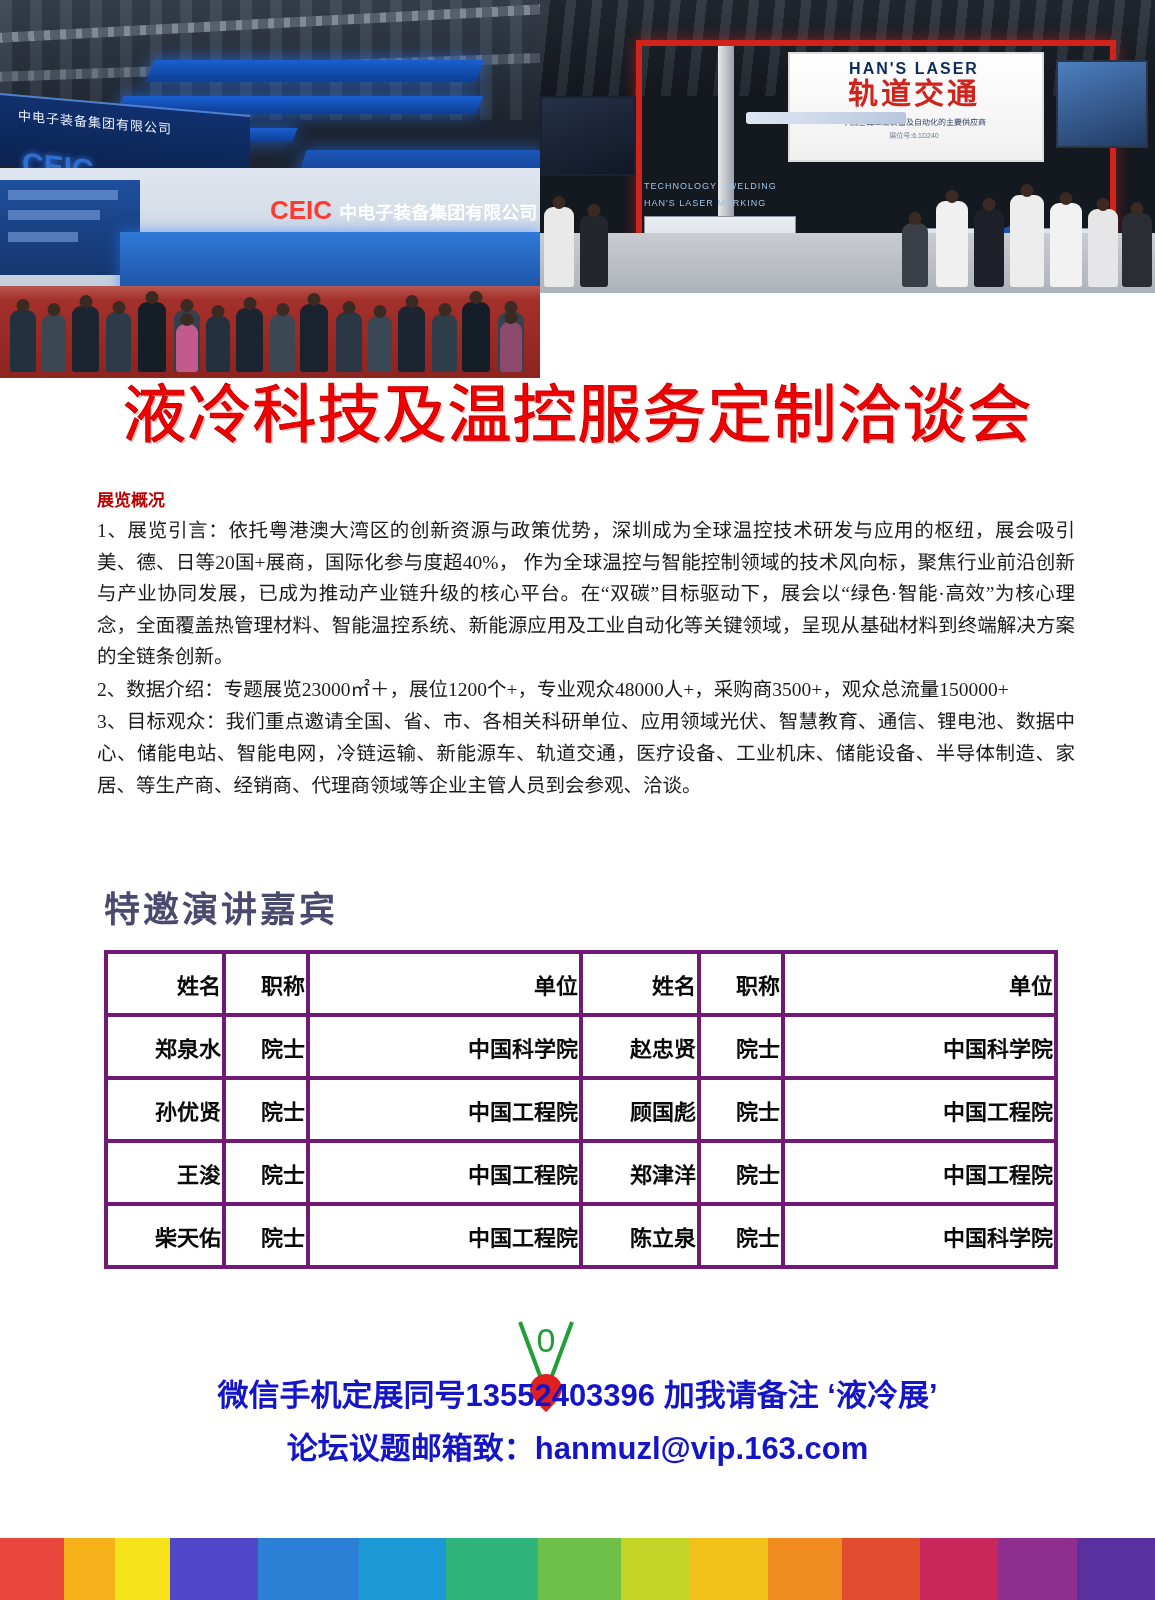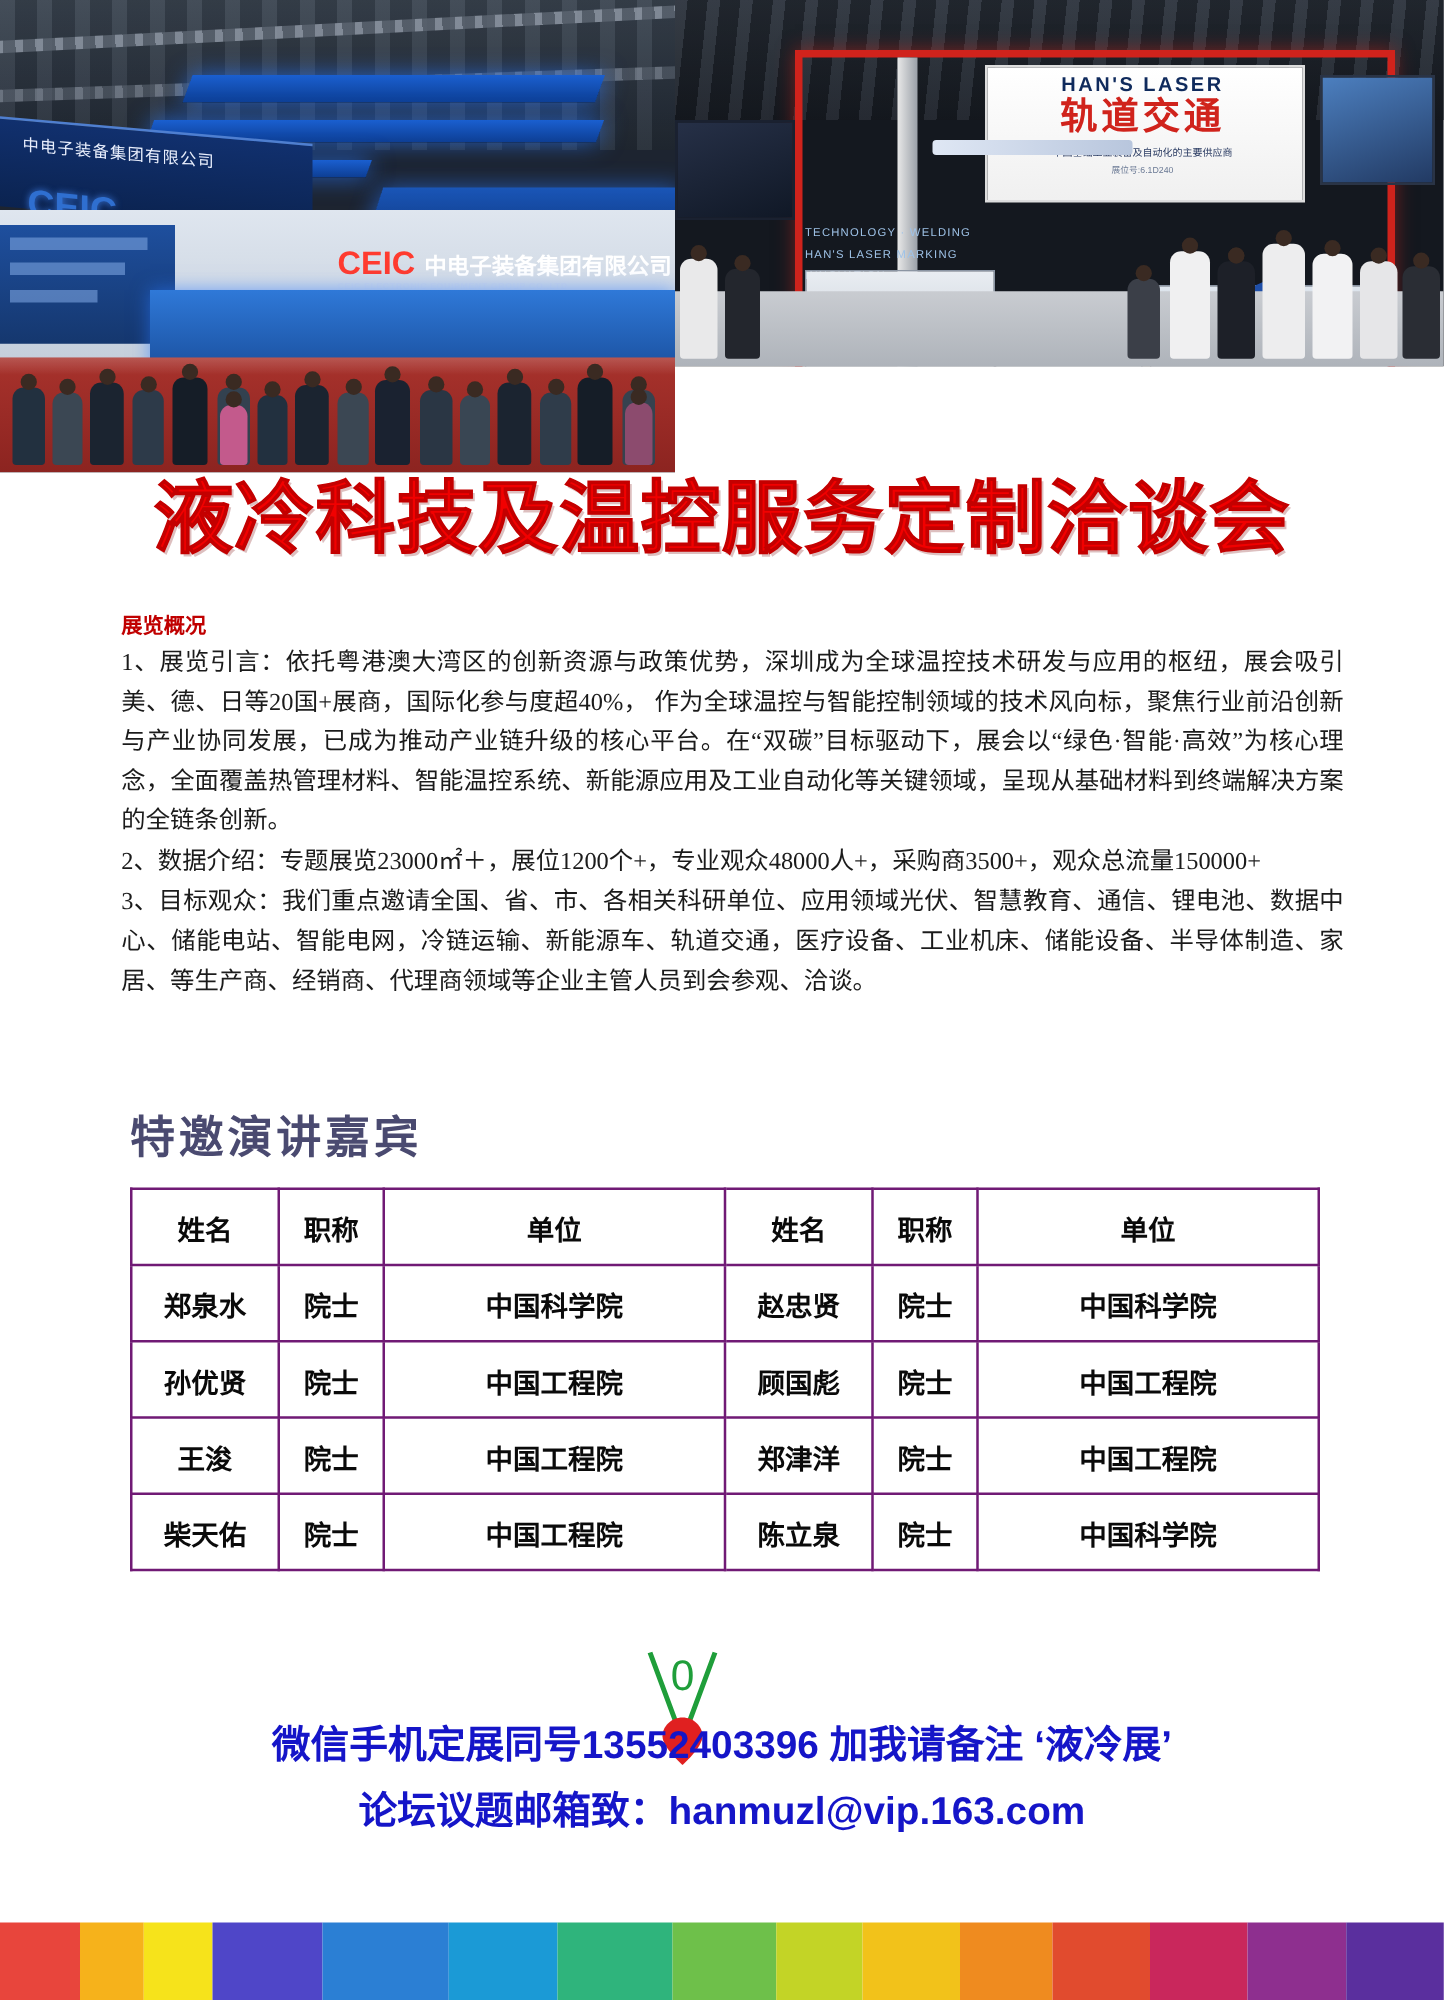--- a/index.html
+++ b/index.html
@@ -182,21 +182,21 @@
     position:absolute; bottom:0; left:0; width: 615px; height: 60px;
     background: linear-gradient(180deg,#c9ccd1,#aeb3ba);
   }
 
   
   .main-title {
     position: absolute;
     top: 382px; left: 0; width: 1155px;
     text-align: center;
     font-family: "Liberation Sans", "DejaVu Sans", sans-serif;
-    font-weight: bold;
+    font-weight: normal;
     font-size: 64px;
     line-height: 1.05;
     letter-spacing: 1px;
     color: #f20000;
     -webkit-text-stroke: 1px #c40000;
     text-shadow: 2px 2px 0 rgba(120,0,0,.25);
     white-space: nowrap;
   }
 
   
@@ -231,23 +231,23 @@
     letter-spacing: 3px;
   }
   .guest-table {
     position: absolute;
     top: 950px; left: 104px;
     width: 950px;
     border-collapse: collapse;
     table-layout: fixed;
   }
   .guest-table td {
-    border: 2px solid #701a75;
+    border: 4px solid #701a75;
     height: 57px;
-    text-align: center;
+    text-align: right;
     vertical-align: middle;
     font-family: "Liberation Sans", "DejaVu Sans", sans-serif;
     font-weight: bold;
     font-size: 22px;
     color: #0a0a0a;
     margin-left: 23px;
   }
   .guest-table .hdr td { font-size: 22px; }
   .col-name { width: 118px; }
   .col-title { width: 84px; }

